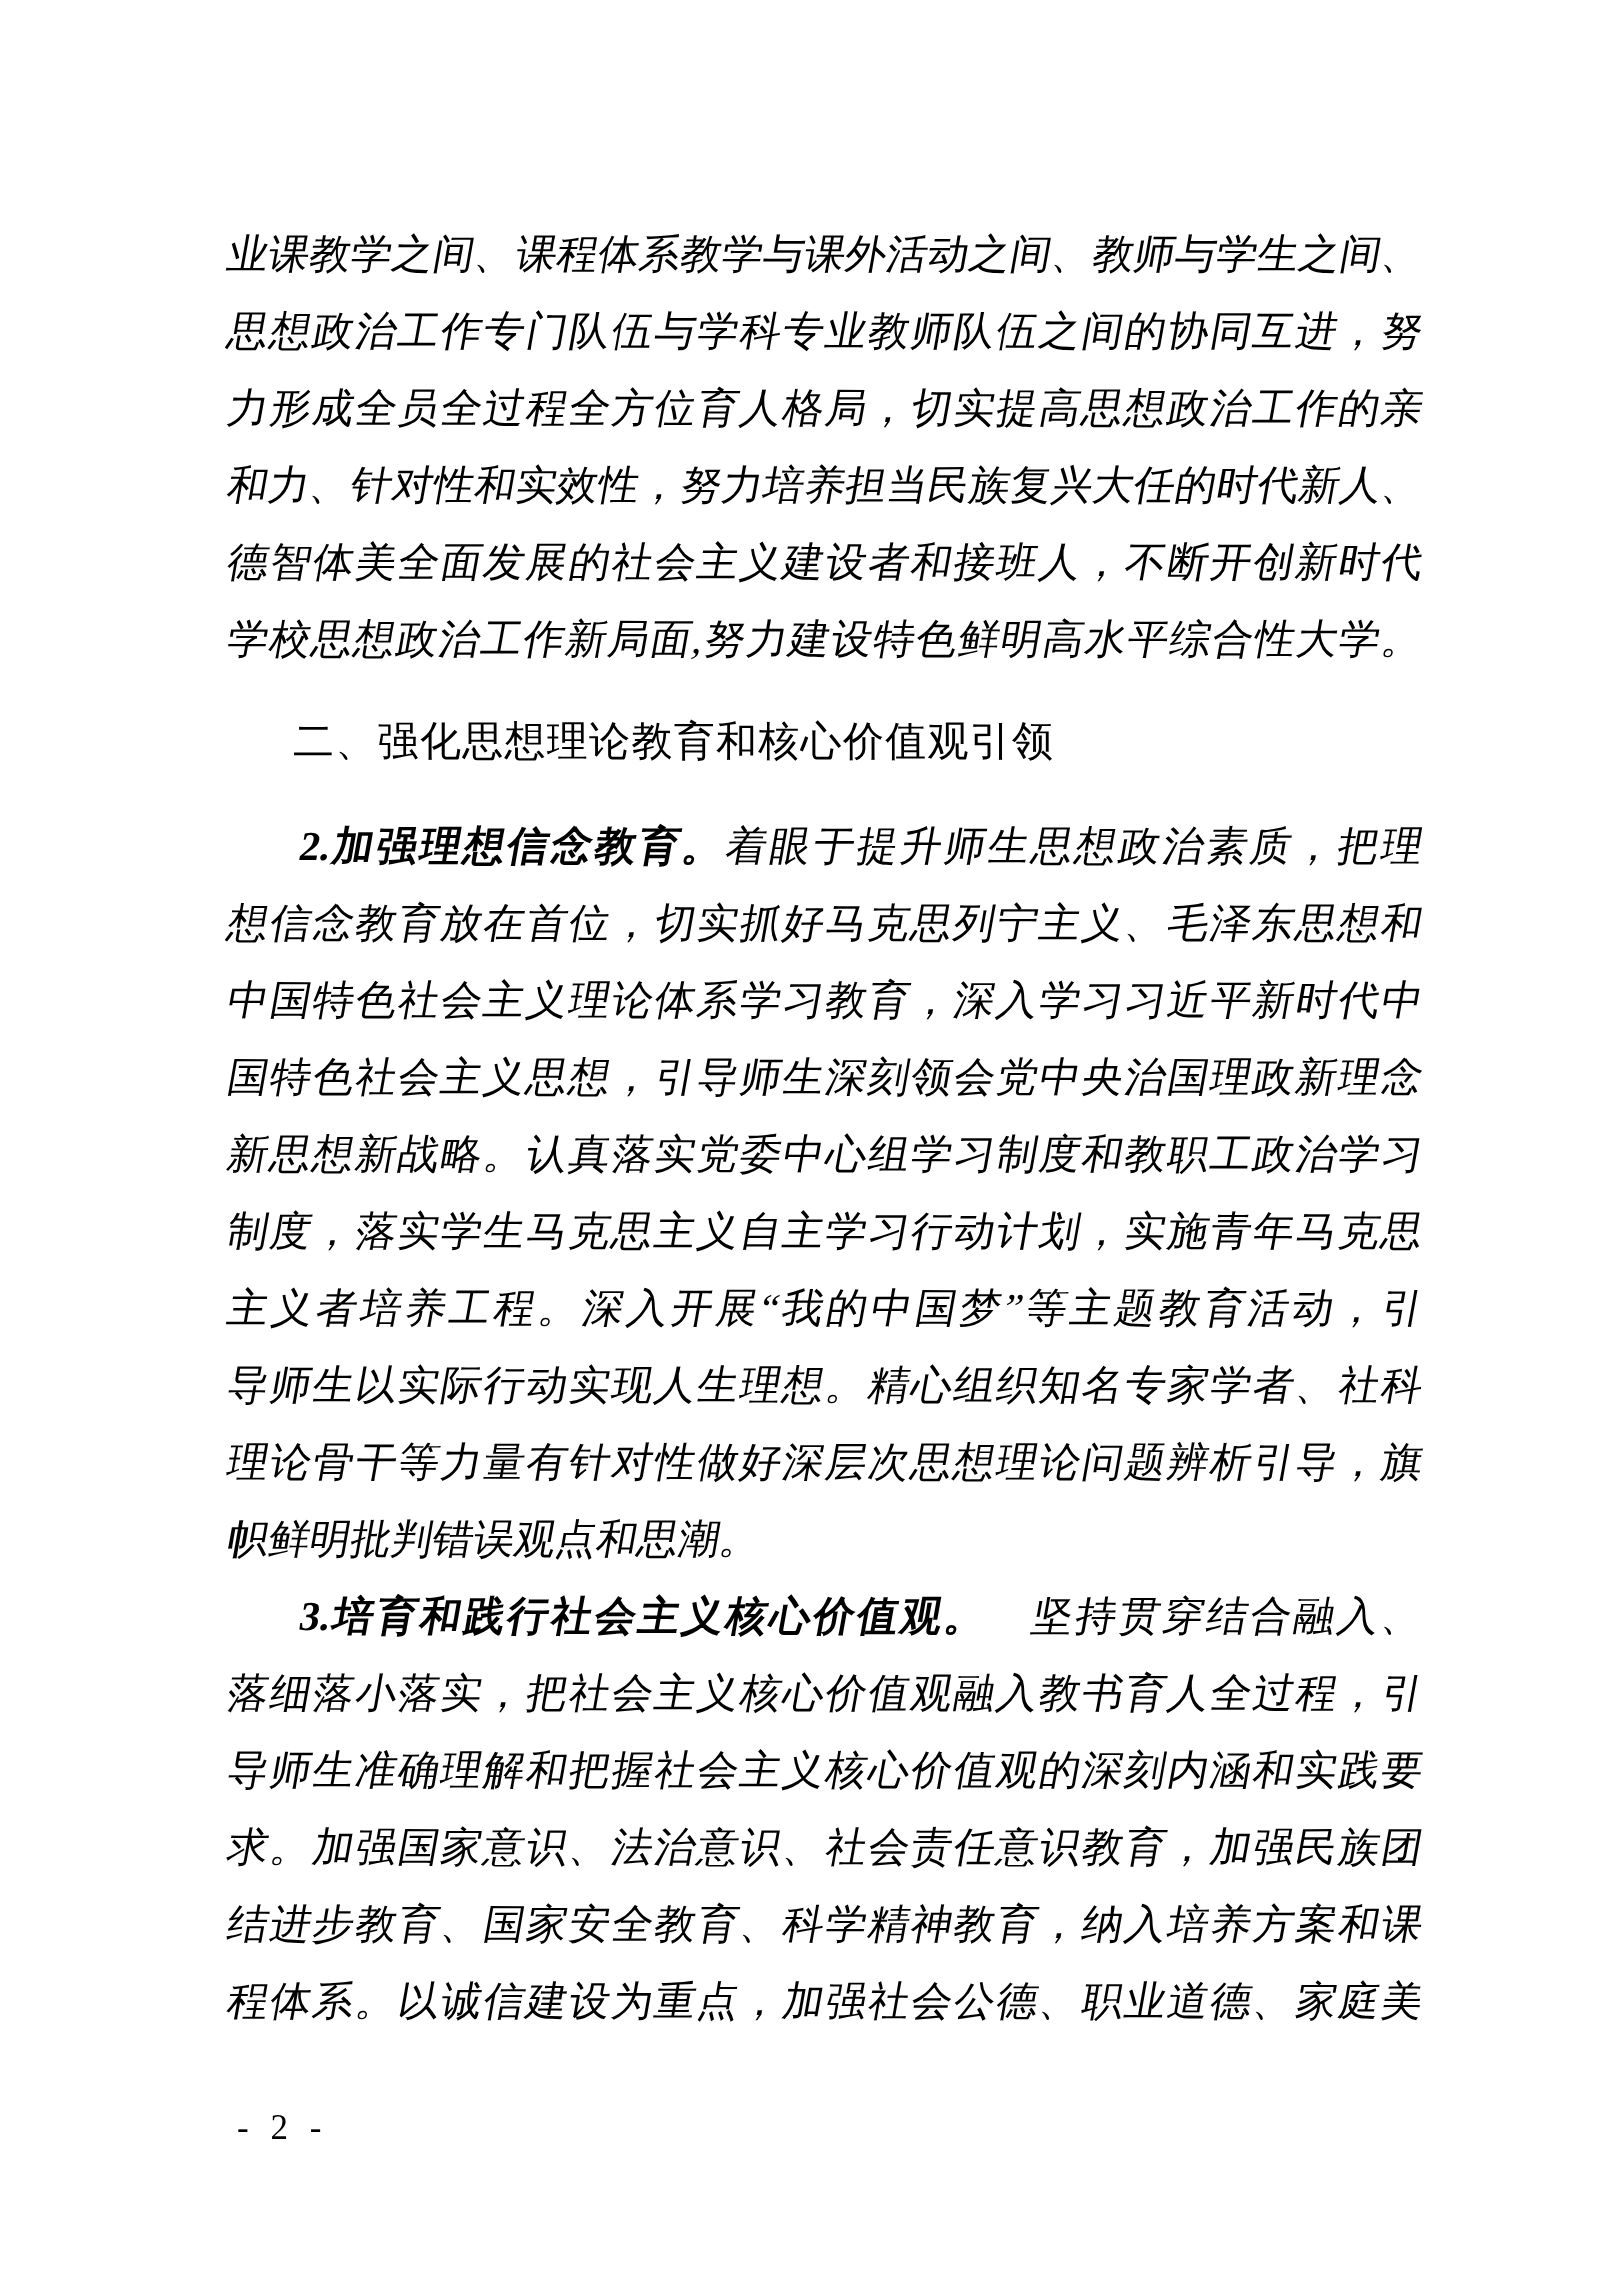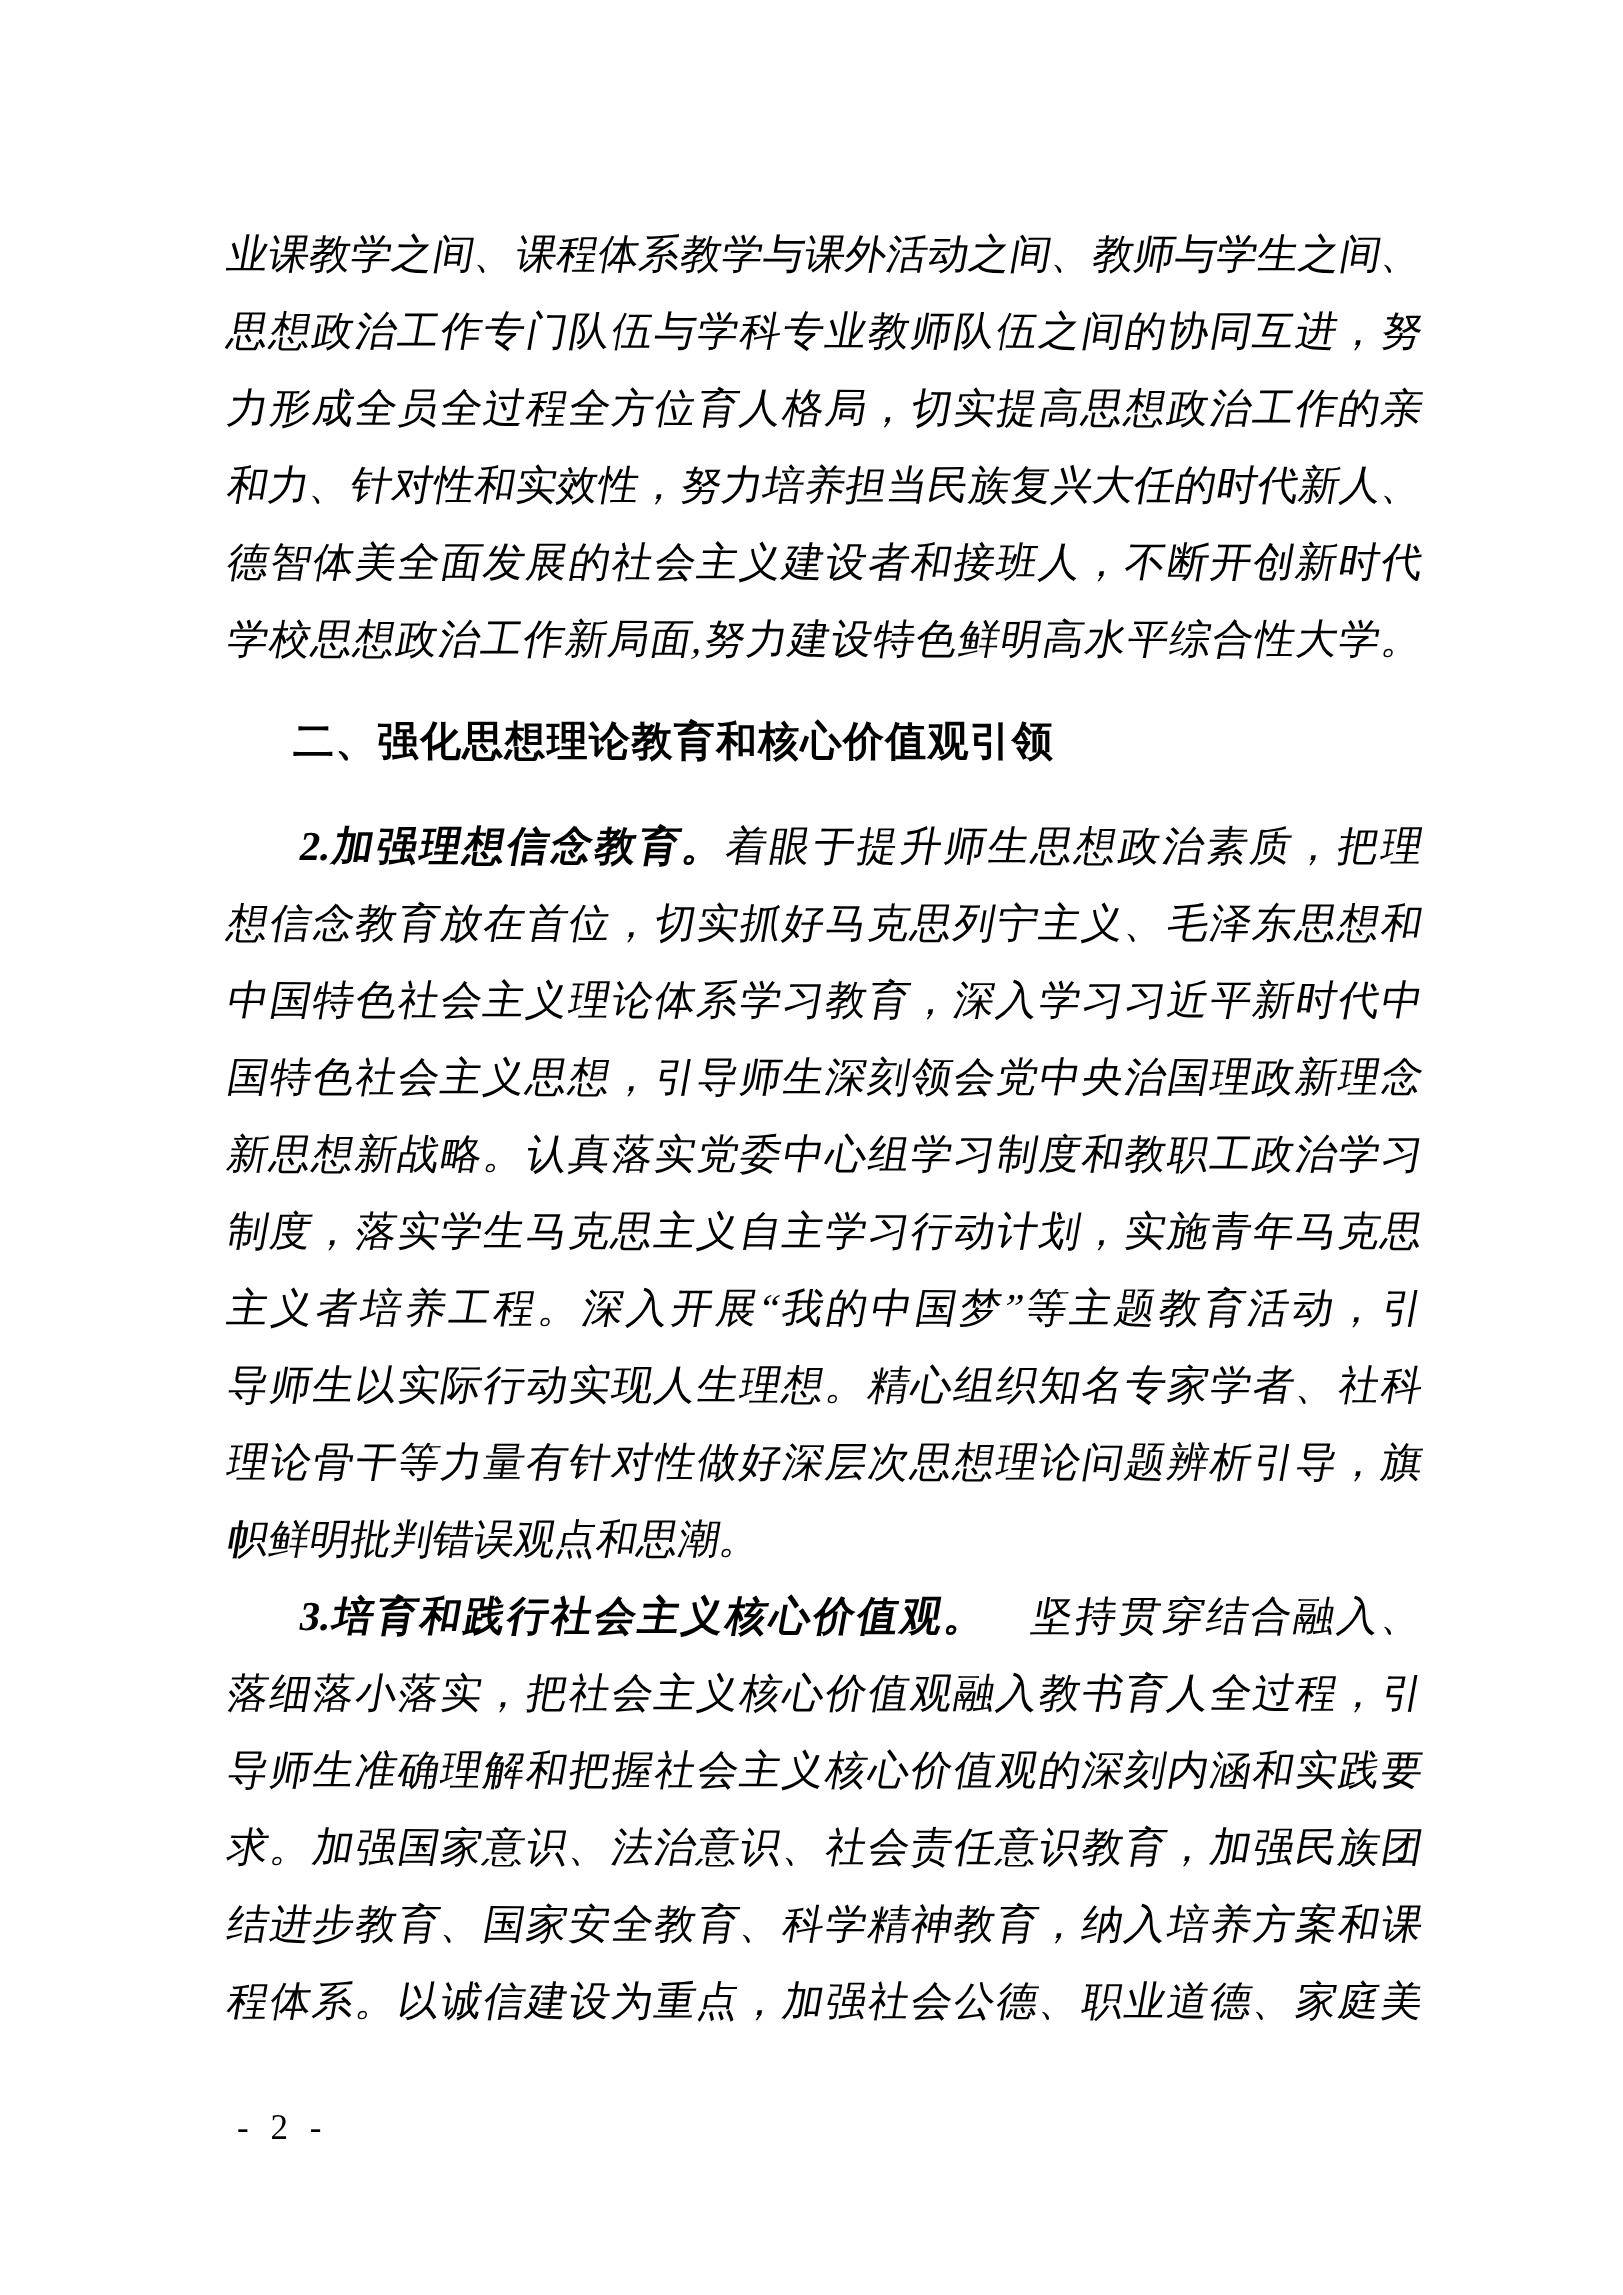--- a/index.html
+++ b/index.html
@@ -33,21 +33,21 @@
     overflow: hidden;
     
     transform: skewX(-10deg);
     transform-origin: 0 100%;
   }
   .line.indent { text-indent: 72px; }
   .line.para-end { text-align-last: left; }
   .line b { font-weight: 700; }
   .heading {
     font-family: "Liberation Sans", "DejaVu Sans", sans-serif;
-    font-weight: 700;
+    font-weight: 400;
     font-size: 41px;
     line-height: 77px;
     height: 77px;
     margin: 25px 0 27.5px 0;
     text-indent: 72px;
     letter-spacing: 1.3px;
   }
   .page-number {
     position: absolute;
     left: 237px;

